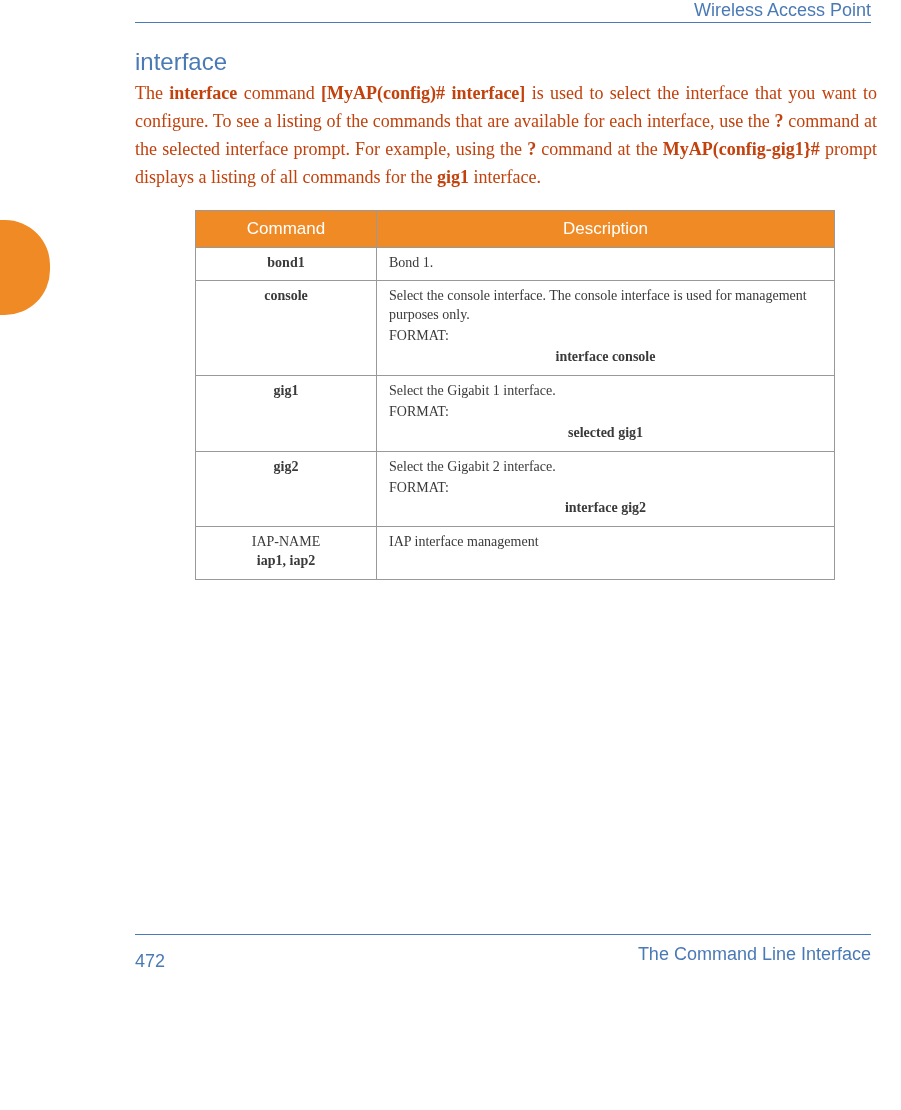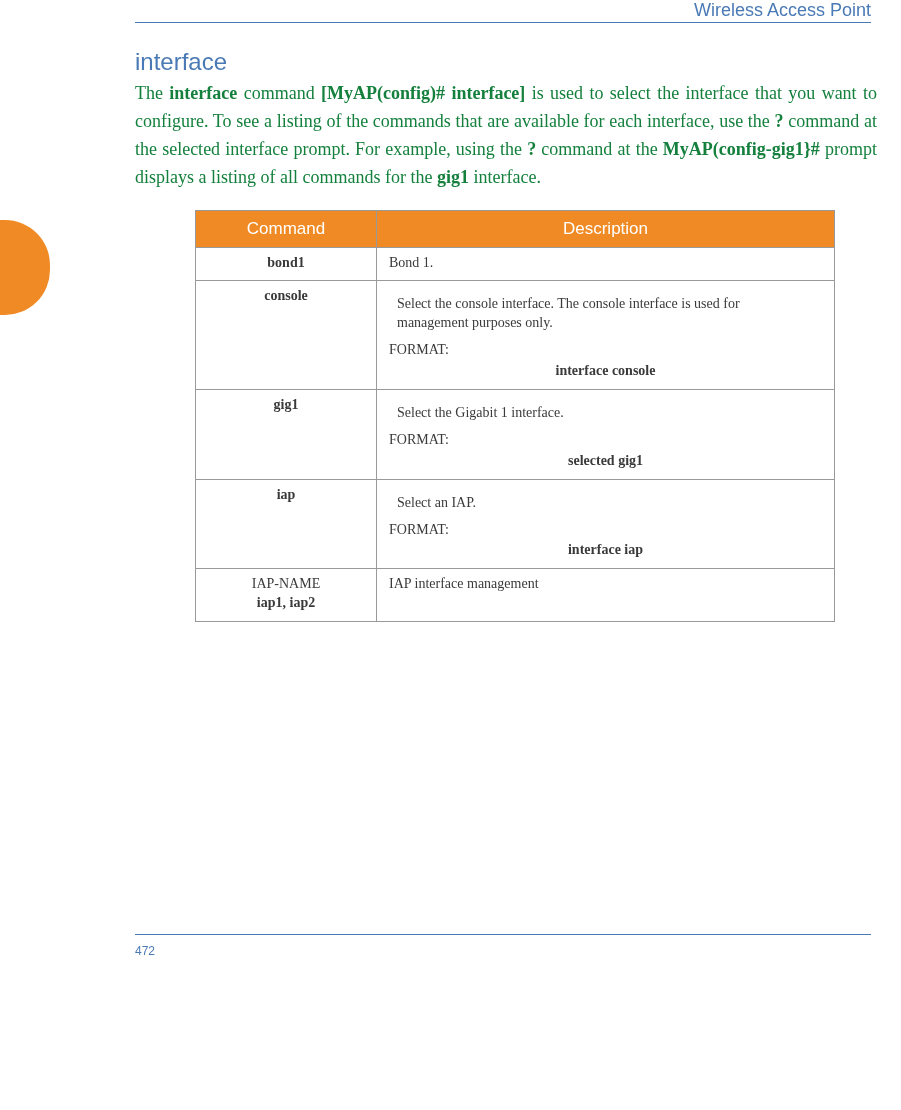--- a/index.html
+++ b/index.html
@@ -52,21 +52,21 @@
   .section-title {
     color: #4a7ab5;
     font-family: "Trebuchet MS", "Lucida Sans", sans-serif;
     font-size: 24px;
     margin: 0 0 4px 0;
     font-weight: normal;
   }
   .intro {
     font-size: 18px;
     line-height: 1.55;
-    color: #15803d;
+    color: #c2410c;
     text-align: justify;
     margin: 0 0 18px 0;
   }
   .intro b { font-weight: bold; }
   table.cmd {
     border-collapse: collapse;
     margin-left: 60px;
     width: 640px;
   }
   table.cmd th {
@@ -93,37 +93,37 @@
     font-weight: bold;
   }
   table.cmd td.cmdcell .sub {
     display: block;
     font-weight: bold;
   }
   table.cmd td.cmdcell .main {
     display: block;
     font-weight: normal;
   }
-  .desc-block { display: block; margin: 8px; }
+  .desc-block { display: block; margin: 0; }
   .desc-format { display: block; margin-top: 2px; }
   .desc-bold { display: block; font-weight: bold; margin-top: 2px; text-align: center; }
   .footer-line {
     position: absolute;
     left: 135px;
     right: 30px;
     bottom: 55px;
     border-top: 1px solid #4a7ab5;
   }
   .footer-left {
     position: absolute;
     left: 135px;
-    bottom: 32px;
+    bottom: 18px;
     color: #4a7ab5;
     font-family: "Trebuchet MS", "Lucida Sans", sans-serif;
-    font-size: 12px;
+    font-size: 18px;
   }
   .footer-right {
     position: absolute;
     right: 30px;
     bottom: 25px;
     color: #4a7ab5;
     font-family: "Trebuchet MS", "Lucida Sans", sans-serif;
     font-size: 18px;
   }
 </style>
@@ -166,33 +166,34 @@
         </tr>
         <tr>
           <td class="cmdcell">gig1</td>
           <td>
             <span class="desc-block">Select the Gigabit 1 interface.</span>
             <span class="desc-format">FORMAT:</span>
             <span class="desc-bold">selected gig1</span>
           </td>
         </tr>
         <tr>
-          <td class="cmdcell">iap</td>
+          <td class="cmdcell">gig2</td>
           <td>
-            <span class="desc-block">Select an IAP.</span>
+            <span class="desc-block">Select the Gigabit 2 interface.</span>
             <span class="desc-format">FORMAT:</span>
-            <span class="desc-bold">interface iap</span>
+            <span class="desc-bold">interface gig2</span>
           </td>
         </tr>
         <tr>
           <td class="cmdcell">
             <span class="main">IAP-NAME</span>
             <span class="sub">iap1, iap2</span>
           </td>
           <td>IAP interface management</td>
         </tr>
       </tbody>
     </table>
   </div>
 
   <div class="footer-line"></div>
   <div class="footer-left">472</div>
+  <div class="footer-right">The Command Line Interface</div>
 </div>
 
 </body></html>

